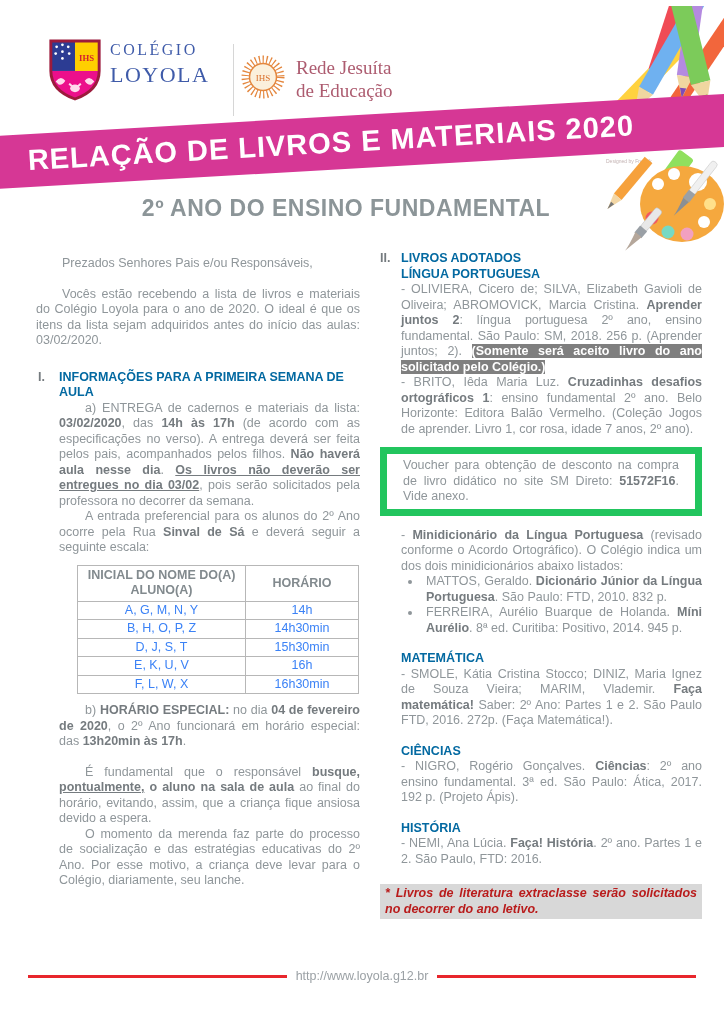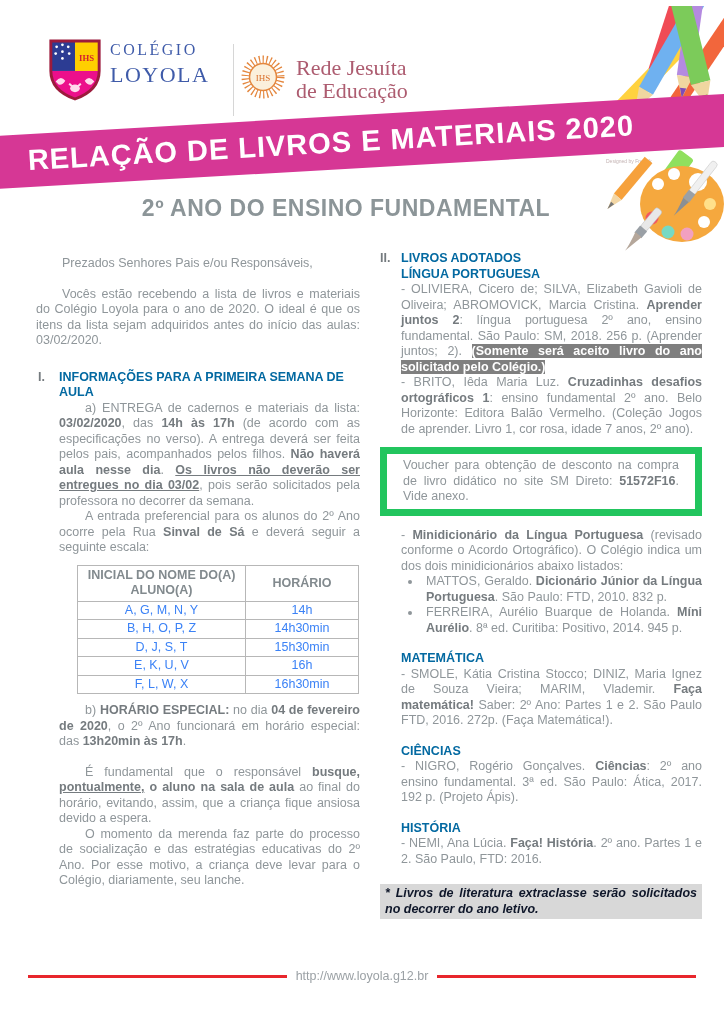--- a/index.html
+++ b/index.html
@@ -11,21 +11,21 @@
     color:#8f969a; font-size:12.5px; line-height:15.5px;
   }
   
   .header { position:absolute; top:0; left:0; width:724px; height:246px; }
   .crest { position:absolute; left:46px; top:34px; }
   .school-name { position:absolute; left:110px; top:38px; font-family:"Liberation Serif", serif; color:#3f5ba9; }
   .school-name .l1 { font-size:16px; letter-spacing:2.5px; }
   .school-name .l2 { font-size:22px; letter-spacing:1.5px; line-height:34px; }
   .vdiv { position:absolute; left:233px; top:40px; width:1px; height:72px; background:#d6d6d6; }
   .ihs-sun { position:absolute; left:240px; top:50px; }
-  .network { position:absolute; left:296px; top:52px; font-family:"Liberation Serif", serif; color:#ad5c70; font-size:22px; line-height:23px; }
+  .network { position:absolute; left:296px; top:52px; font-family:"Liberation Serif", serif; color:#ad5c70; font-size:19px; line-height:23px; }
   .pencils { position:absolute; left:584px; top:2px; z-index:1; }
   .ribbon {
     position:absolute; left:-40px; top:134px; width:850px; height:53px;
     background:#d63795; transform:rotate(-3.3deg); transform-origin:0 0; z-index:2;
     display:flex; align-items:center; justify-content:center; padding-right:110px;
   }
   .ribbon span { color:#ffffff; font-weight:700; font-size:29px; letter-spacing:1px; white-space:nowrap; }
   .credit { position:absolute; left:606px; top:150px; z-index:3; font-size:5px; color:#c3b2b2; }
   .palette { position:absolute; left:594px; top:138px; z-index:3; }
   .title {
@@ -52,21 +52,21 @@
   .sched th { font-weight:700; color:#828a8e; height:36px; line-height:15px; }
   .sched td { height:17px; }
   .sched .c1 { width:168px; }
   .mb { margin-bottom:15px; }
   .mt { margin-top:15px; }
   .voucher { border:7px solid #22c55e; padding:4px 16px; margin:10px 0 12px -21px; }
   ul.dict { margin:0 0 0 4px; padding-left:17px; }
   ul.dict li { padding-left:4px; }
   .note {
     margin:17px 0 0 -21px; background:#d8d8d8; padding:2px 5px;
-    font-weight:700; font-style:italic; color:#0f172a;
+    font-weight:700; font-style:italic; color:#b91c1c;
   }
   
   .footer { position:absolute; top:965px; left:28px; width:668px; display:flex; align-items:center; gap:9px; }
   .fline { flex:1; height:3px; background:#e8262c; }
   .furl { color:#9ba1a5; font-size:12.5px; white-space:nowrap; }
 </style>
 </head>
 <body>
 
 <div class="page">

